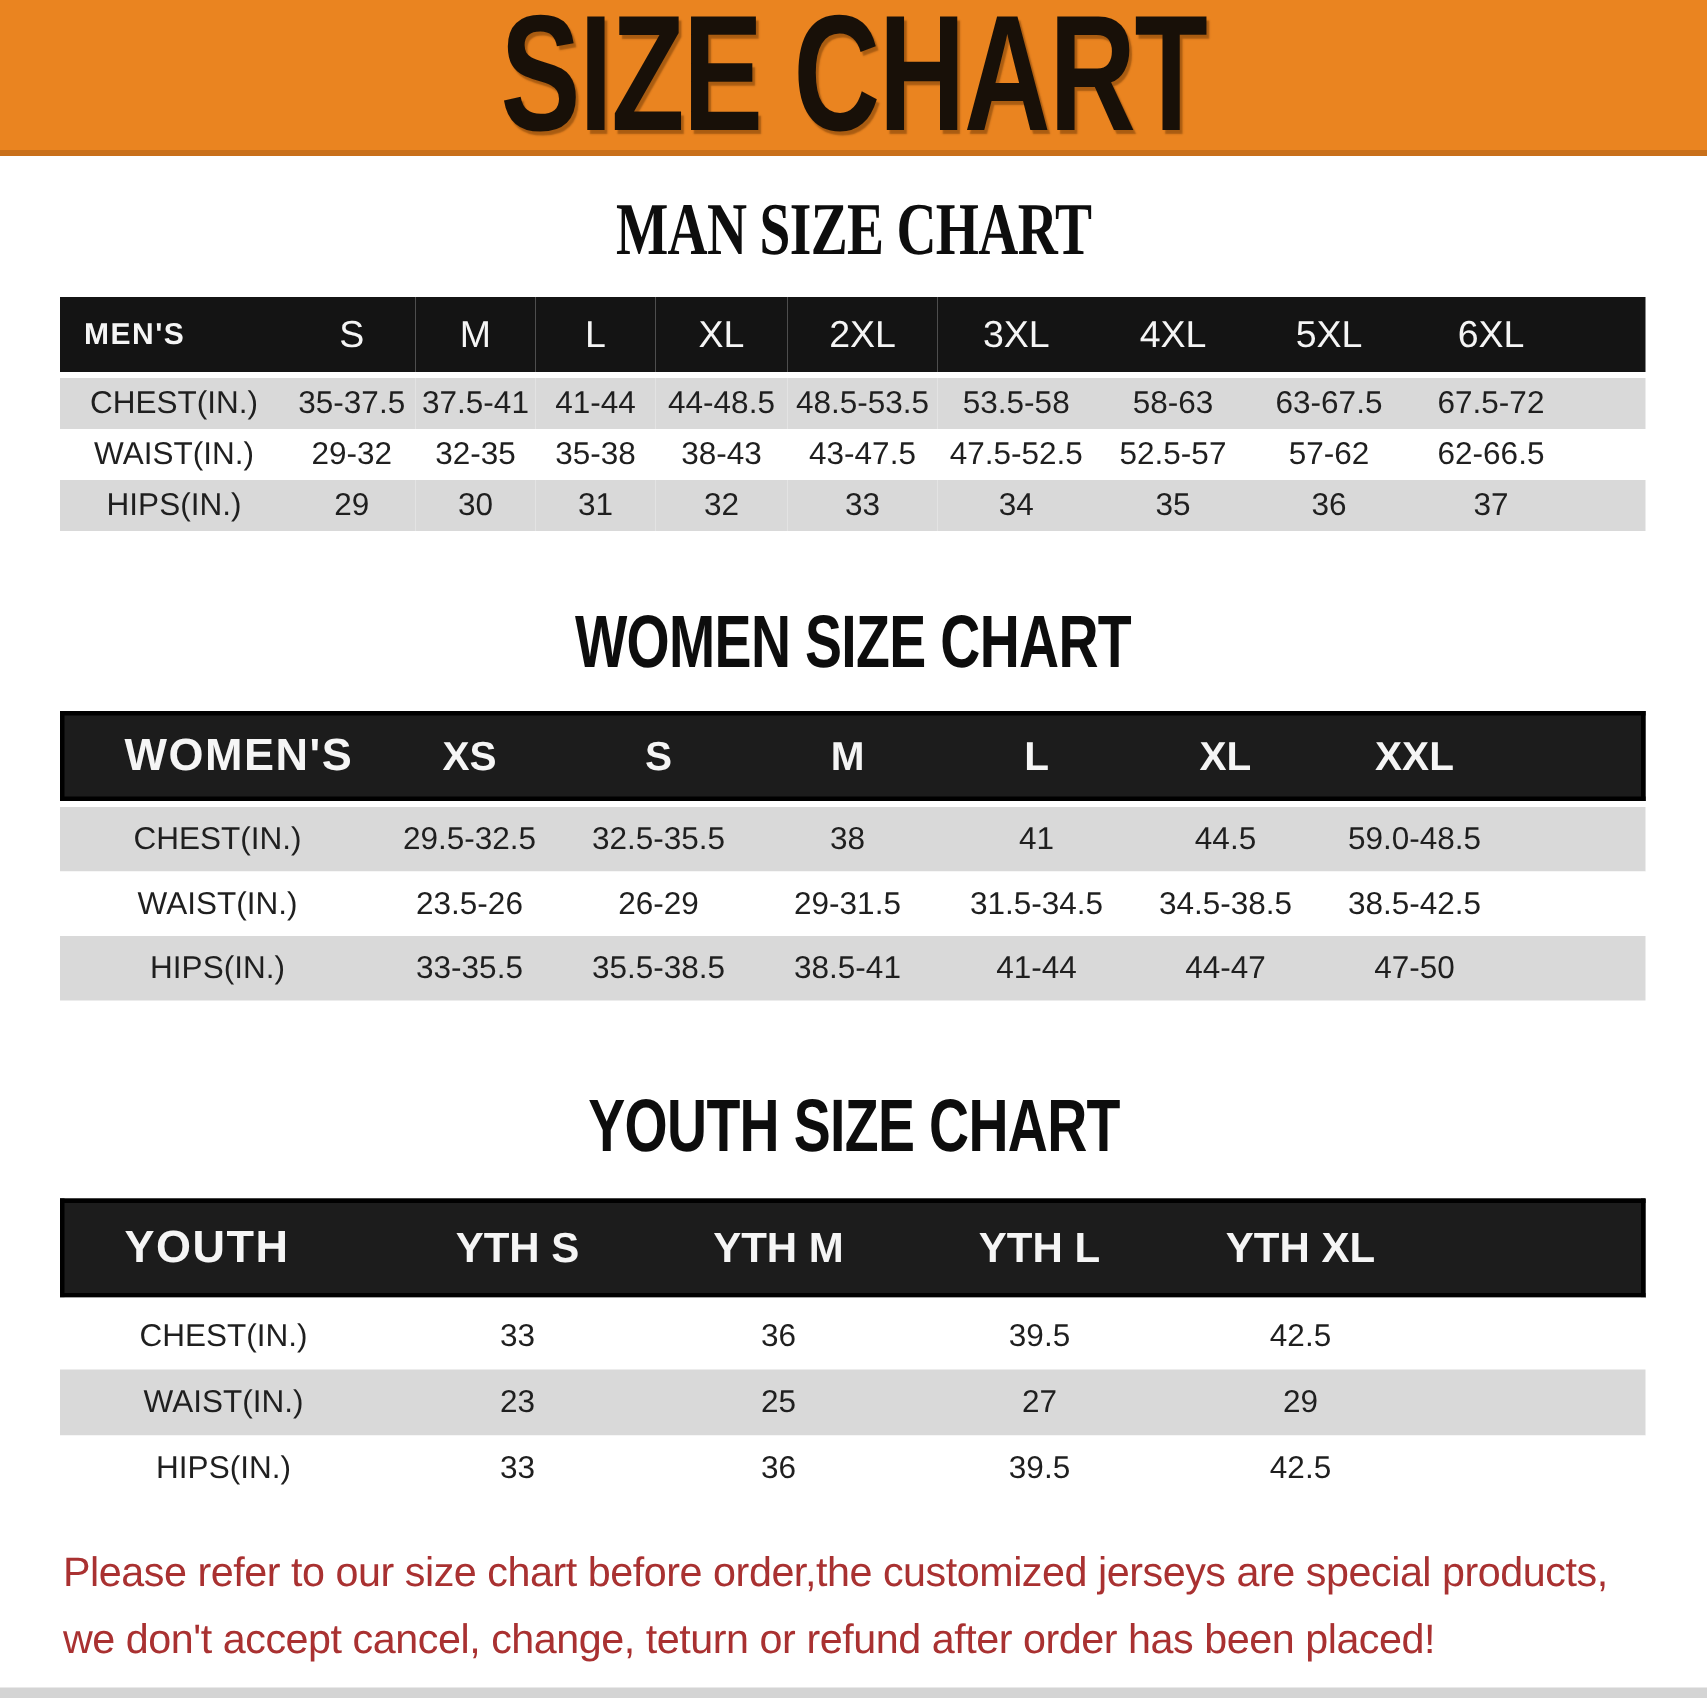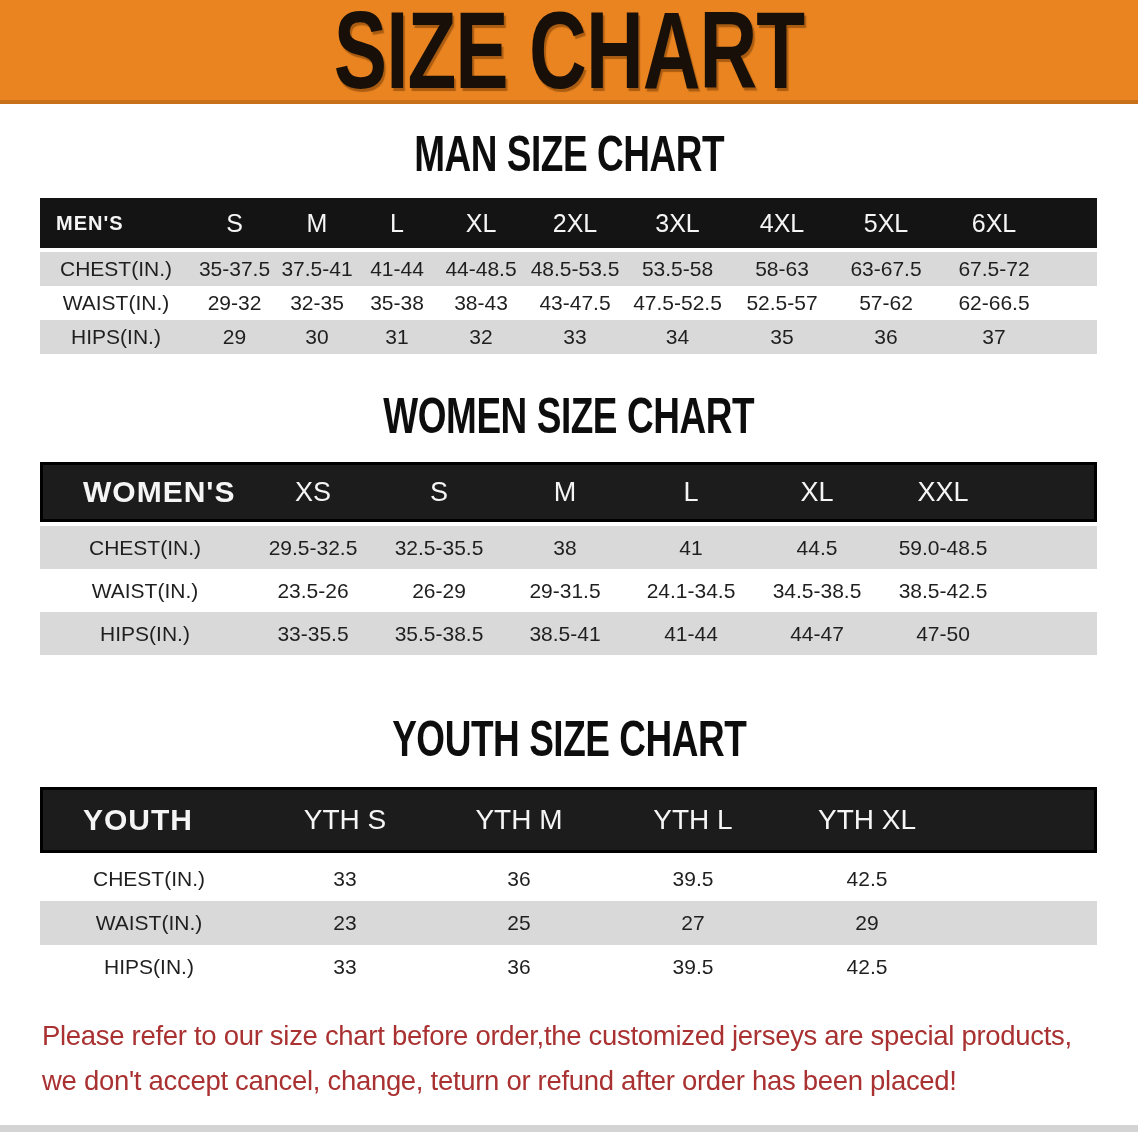--- a/index.html
+++ b/index.html
@@ -18,22 +18,22 @@
     letter-spacing:-1px;white-space:nowrap;
     text-shadow:2px 2px 1px rgba(90,45,0,0.45);
   }
   
   .heading{height:46px;text-align:center;}
   .heading .cond{
     display:inline-block;font-size:42px;font-weight:bold;color:#0d0d0d;
     transform:scale(0.88,1.18);transform-origin:center;white-space:nowrap;
     letter-spacing:-0.5px;
   }
-  .heading-man{margin-top:26px;}
-  .heading-women{margin-top:38px;}
+  .heading-man{margin-top:26px;font-family:Liberation Serif, serif;}
+  .heading-women{margin-top:50px;}
   .heading-youth{margin-top:60px;}
   
   table.size-table{
     border-collapse:separate;border-spacing:0;table-layout:fixed;
     margin-left:40px;width:1057px;
   }
   .tbl-men{margin-top:22px;}
   .tbl-women{margin-top:24px;}
   .tbl-youth{margin-top:26px;}
   .size-table th,.size-table td{
@@ -45,21 +45,21 @@
   .tbl-men thead th{height:50px;font-size:25px;}
   .tbl-women thead th{height:60px;font-size:27px;}
   .tbl-youth thead th{height:66px;font-size:28px;}
   .size-table thead th.corner{
     text-align:left;padding-left:16px;font-weight:bold;letter-spacing:1px;
   }
   .tbl-men thead th.corner{font-size:20px;}
   .tbl-women thead th.corner{font-size:30px;}
   .tbl-youth thead th.corner{font-size:30px;}
   
-  .bordered thead th{border-top:3px solid #000;border-bottom:3px solid #000;background:#1c1c1c;}
+  .bordered thead th{border-top:3px solid #000;border-bottom:3px solid #000;background:#1c1c1c;font-weight:bold;}
   .bordered thead th:first-child{border-left:3px solid #000;padding-left:40px;}
   .bordered thead th:last-child{border-right:3px solid #000;}
   
   tr.spacer td{height:4px;background:#ffffff;}
   
   .size-table tbody tr.data td{color:#1f1f1f;}
   .tbl-men tbody tr.data td{height:34px;font-size:21px;}
   .tbl-women tbody tr.data td{height:43px;font-size:21px;}
   .tbl-youth tbody tr.data td{height:44px;font-size:21px;}
   tr.row-gray td{background:#D9D9D9;}
@@ -197,21 +197,21 @@
       <td>41</td>
       <td>44.5</td>
       <td>59.0-48.5</td>
       <td></td>
     </tr>
     <tr class="data row-white">
       <td class="row-label">WAIST(IN.)</td>
       <td>23.5-26</td>
       <td>26-29</td>
       <td>29-31.5</td>
-      <td>24.1-34.5</td>
+      <td>31.5-34.5</td>
       <td>34.5-38.5</td>
       <td>38.5-42.5</td>
       <td></td>
     </tr>
     <tr class="data row-gray">
       <td class="row-label">HIPS(IN.)</td>
       <td>33-35.5</td>
       <td>35.5-38.5</td>
       <td>38.5-41</td>
       <td>41-44</td>

